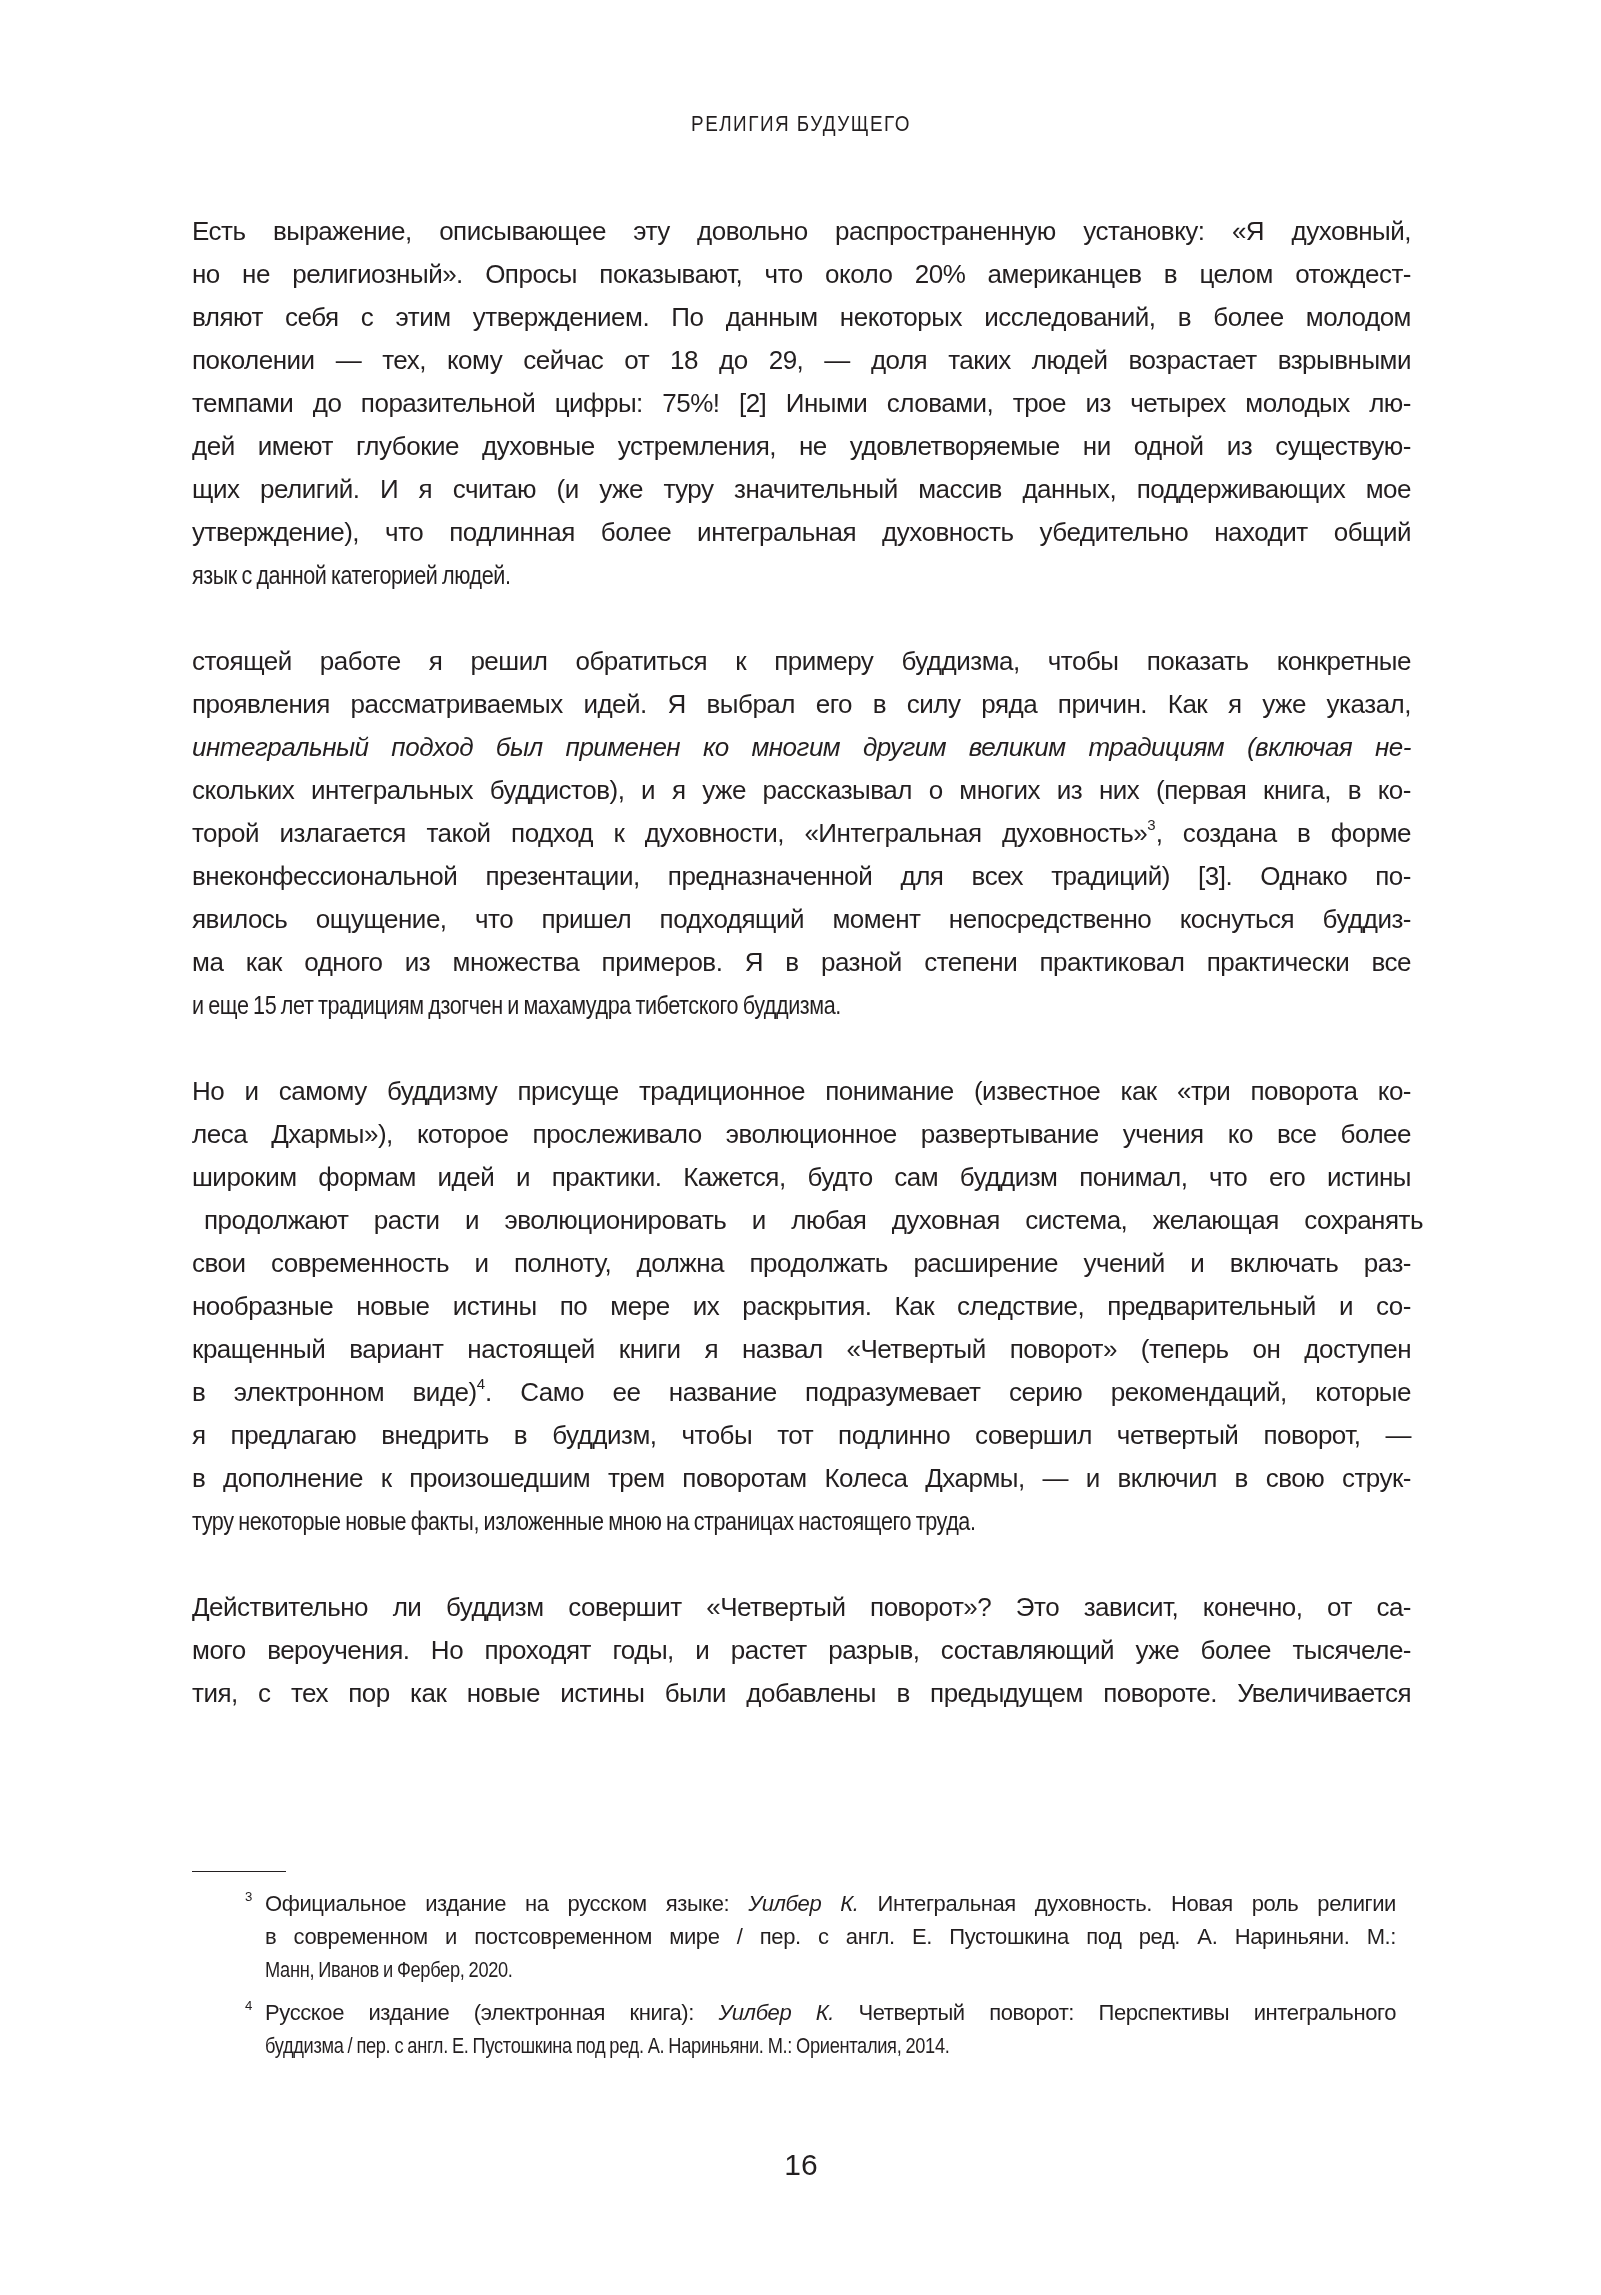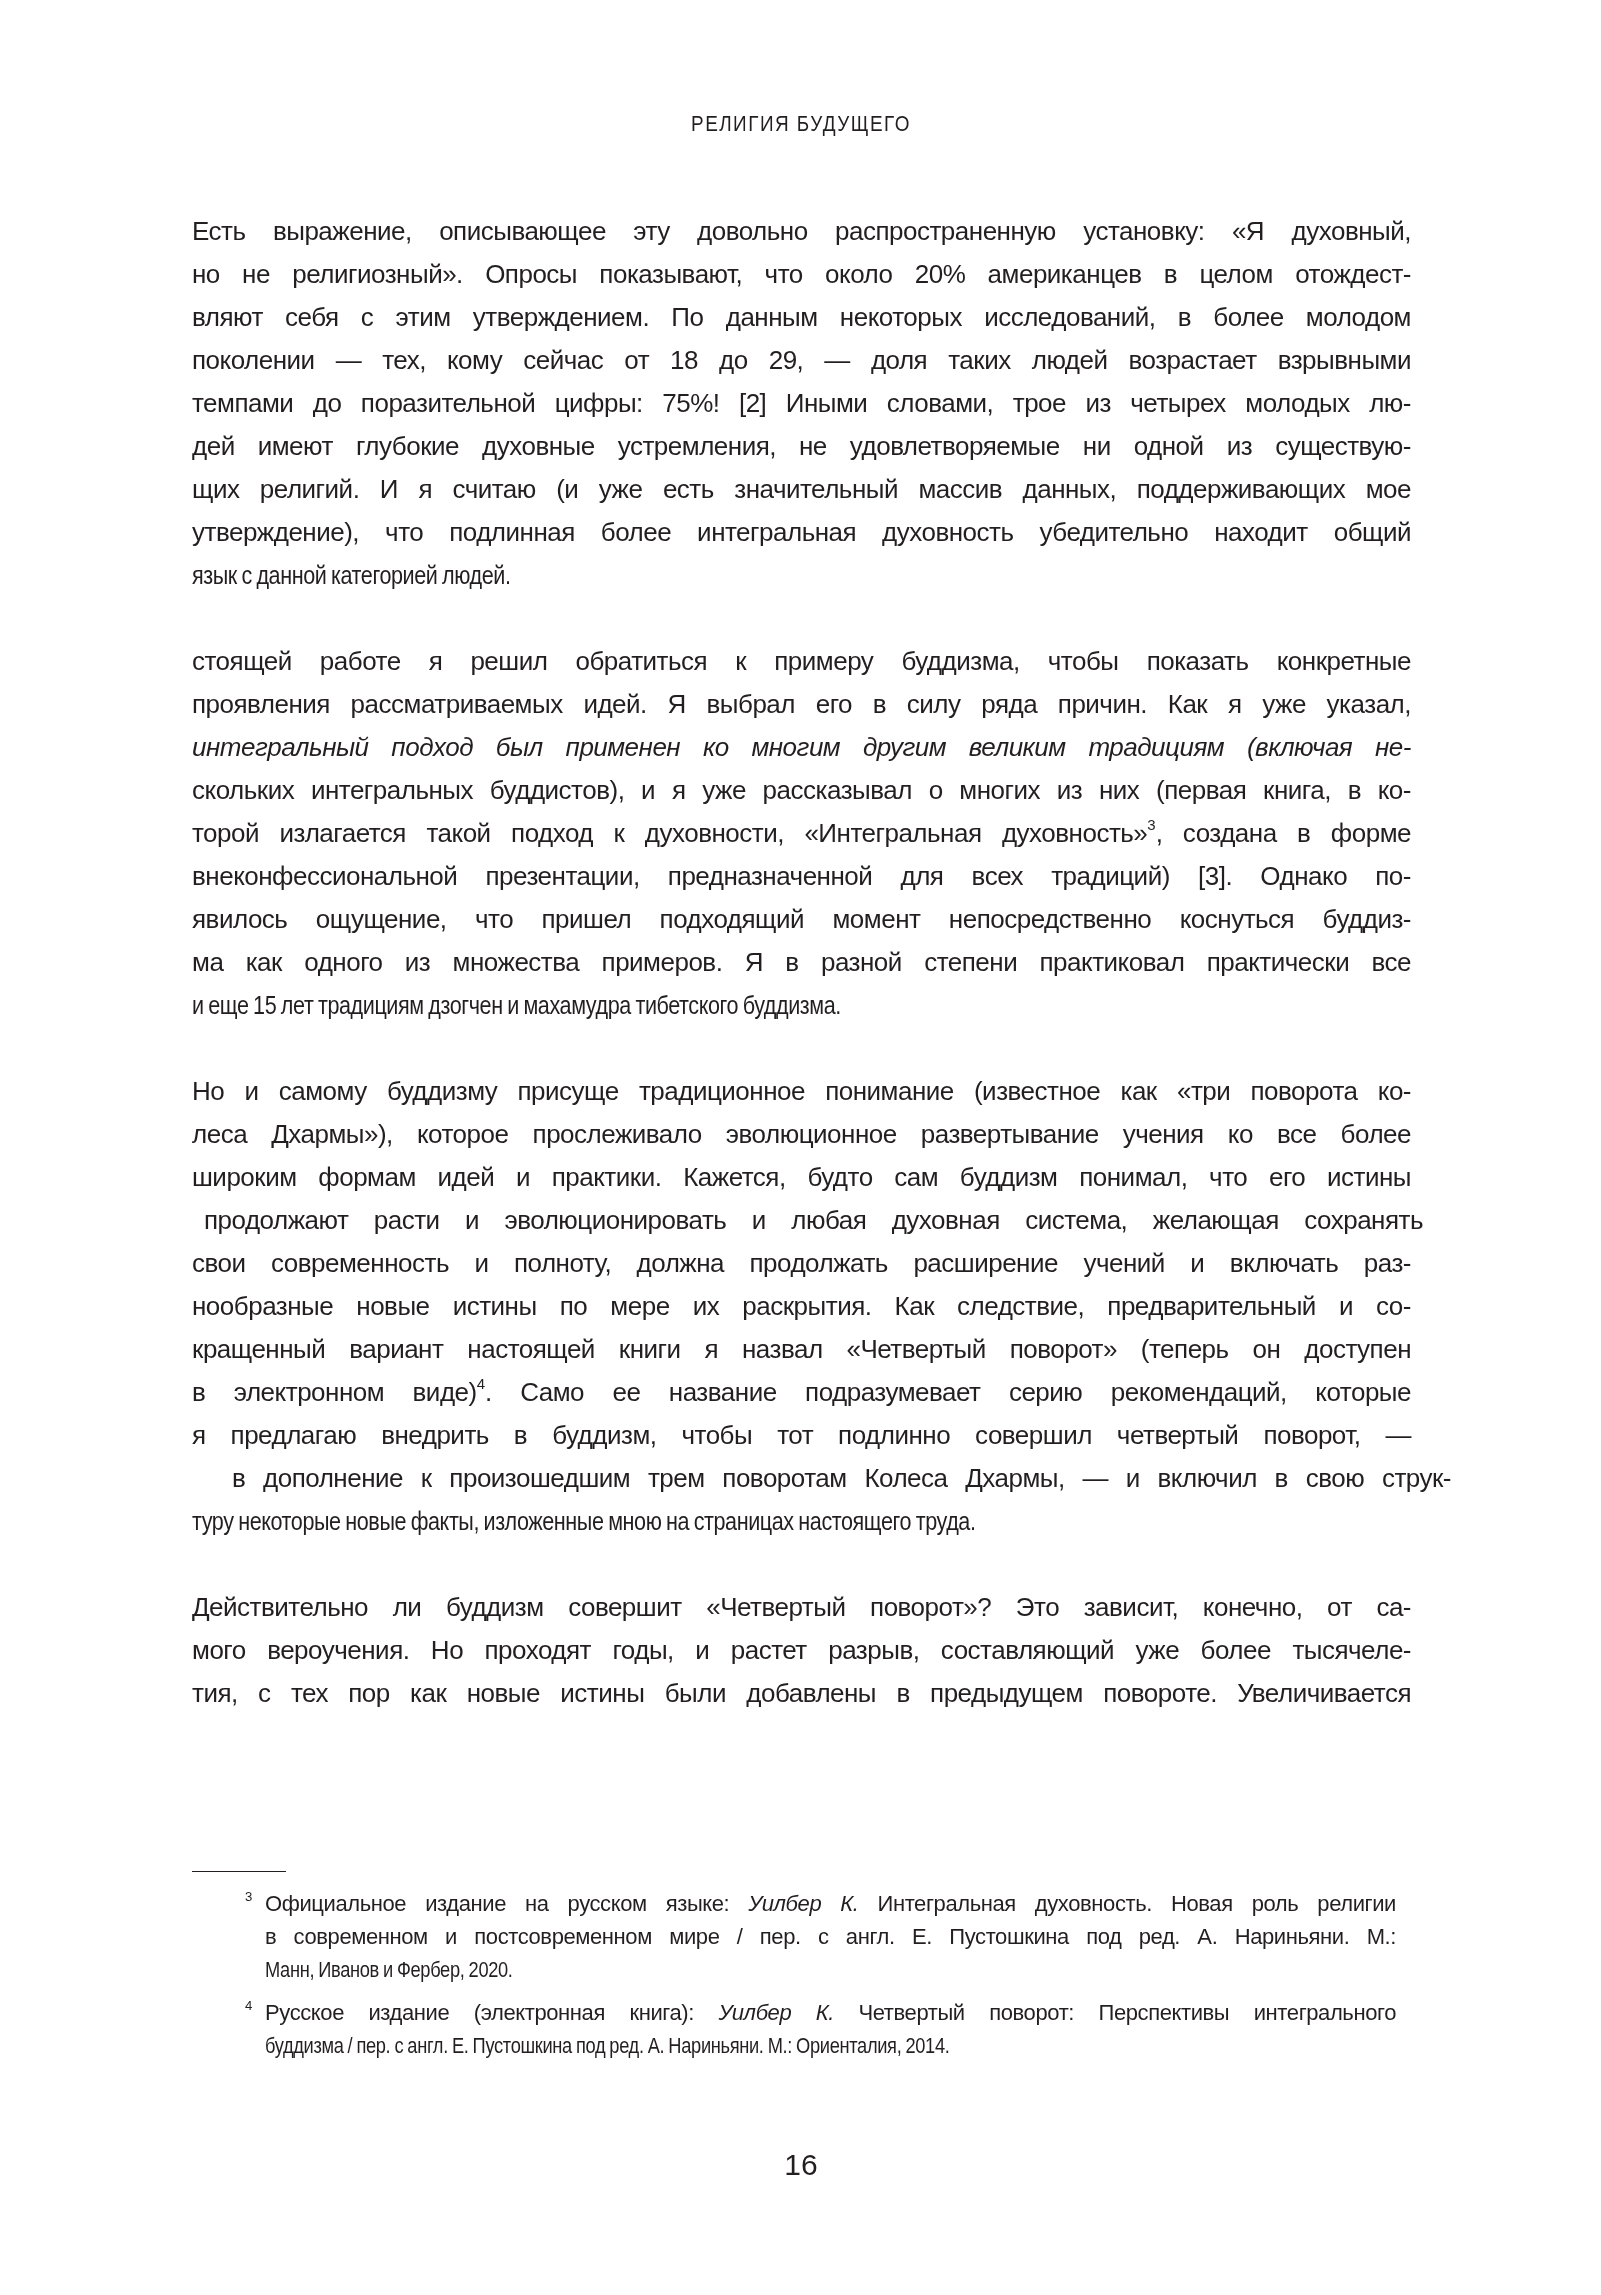--- a/index.html
+++ b/index.html
@@ -113,21 +113,21 @@
 <div class="running-head">РЕЛИГИЯ БУДУЩЕГО</div>
 
 <div class="body-text" id="body-text">
     <p class="para">
       <span class="line" style="display: block; text-align-last: justify; transform: scaleX(1); transform-origin: left center; width: 1219px;">Есть выражение, описывающее эту довольно распространенную установку: «Я духовный,</span>
       <span class="line" style="display: block; text-align-last: justify; transform: scaleX(1); transform-origin: left center; width: 1219px;">но не религиозный». Опросы показывают, что около 20% американцев в целом отождест-</span>
       <span class="line" style="display: block; text-align-last: justify; transform: scaleX(1); transform-origin: left center; width: 1219px;">вляют себя с этим утверждением. По данным некоторых исследований, в более молодом</span>
       <span class="line" style="display: block; text-align-last: justify; transform: scaleX(1); transform-origin: left center; width: 1219px;">поколении — тех, кому сейчас от 18 до 29, — доля таких людей возрастает взрывными</span>
       <span class="line" style="display: block; text-align-last: justify; transform: scaleX(1); transform-origin: left center; width: 1219px;">темпами до поразительной цифры: 75%! [2] Иными словами, трое из четырех молодых лю-</span>
       <span class="line" style="display: block; text-align-last: justify; transform: scaleX(1); transform-origin: left center; width: 1219px;">дей имеют глубокие духовные устремления, не удовлетворяемые ни одной из существую-</span>
-      <span class="line" style="display: block; text-align-last: justify; transform: scaleX(1); transform-origin: left center; width: 1219px;">щих религий. И я считаю (и уже есть значительный массив данных, поддерживающих мое</span>
+      <span class="line" style="display: block; text-align-last: justify; transform: scaleX(1); transform-origin: left center; width: 1219px;">щих религий. И я считаю (и уже туру значительный массив данных, поддерживающих мое</span>
       <span class="line" style="display: block; text-align-last: justify; transform: scaleX(1); transform-origin: left center; width: 1219px;">утверждение), что подлинная более интегральная духовность убедительно находит общий</span>
       <span class="line last" style="display: block; text-align-last: left; transform: scaleX(0.83); transform-origin: left center; width: 1469px;">язык с данной категорией людей.</span>
     </p>
     <p class="para">
       <span class="line" style="display: block; text-align-last: justify; transform: scaleX(1); transform-origin: left center; width: 1219px;">стоящей работе я решил обратиться к примеру буддизма, чтобы показать конкретные</span>
       <span class="line" style="display: block; text-align-last: justify; transform: scaleX(1); transform-origin: left center; width: 1219px;">проявления рассматриваемых идей. Я выбрал его в силу ряда причин. Как я уже указал,</span>
       <span class="line" style="display: block; text-align-last: justify; transform: scaleX(1); transform-origin: left center; width: 1219px; font-style: italic;">интегральный подход был применен ко многим другим великим традициям (включая не-</span>
       <span class="line" style="display: block; text-align-last: justify; transform: scaleX(1); transform-origin: left center; width: 1219px;">скольких интегральных буддистов), и я уже рассказывал о многих из них (первая книга, в ко-</span>
       <span class="line" style="display: block; text-align-last: justify; transform: scaleX(1); transform-origin: left center; width: 1219px;">торой излагается такой подход к духовности, «Интегральная духовность»<sup class="fnref">3</sup>, создана в форме</span>
       <span class="line" style="display: block; text-align-last: justify; transform: scaleX(1); transform-origin: left center; width: 1219px;">внеконфессиональной презентации, предназначенной для всех традиций) [3]. Однако по-</span>
@@ -138,21 +138,21 @@
     <p class="para">
       <span class="line" style="display: block; text-align-last: justify; transform: scaleX(1); transform-origin: left center; width: 1219px;">Но и самому буддизму присуще традиционное понимание (известное как «три поворота ко-</span>
       <span class="line" style="display: block; text-align-last: justify; transform: scaleX(1); transform-origin: left center; width: 1219px;">леса Дхармы»), которое прослеживало эволюционное развертывание учения ко все более</span>
       <span class="line" style="display: block; text-align-last: justify; transform: scaleX(1); transform-origin: left center; width: 1219px;">широким формам идей и практики. Кажется, будто сам буддизм понимал, что его истины</span>
       <span class="line" style="display: block; text-align-last: justify; transform: scaleX(1); transform-origin: left center; width: 1219px; margin-left: 12px;">продолжают расти и эволюционировать и любая духовная система, желающая сохранять</span>
       <span class="line" style="display: block; text-align-last: justify; transform: scaleX(1); transform-origin: left center; width: 1219px;">свои современность и полноту, должна продолжать расширение учений и включать раз-</span>
       <span class="line" style="display: block; text-align-last: justify; transform: scaleX(1); transform-origin: left center; width: 1219px;">нообразные новые истины по мере их раскрытия. Как следствие, предварительный и со-</span>
       <span class="line" style="display: block; text-align-last: justify; transform: scaleX(1); transform-origin: left center; width: 1219px;">кращенный вариант настоящей книги я назвал «Четвертый поворот» (теперь он доступен</span>
       <span class="line" style="display: block; text-align-last: justify; transform: scaleX(1); transform-origin: left center; width: 1219px;">в электронном виде)<sup class="fnref">4</sup>. Само ее название подразумевает серию рекомендаций, которые</span>
       <span class="line" style="display: block; text-align-last: justify; transform: scaleX(1); transform-origin: left center; width: 1219px;">я предлагаю внедрить в буддизм, чтобы тот подлинно совершил четвертый поворот, —</span>
-      <span class="line" style="display: block; text-align-last: justify; transform: scaleX(1); transform-origin: left center; width: 1219px; margin-left: 40px;">в дополнение к произошедшим трем поворотам Колеса Дхармы, — и включил в свою струк-</span>
+      <span class="line" style="display: block; text-align-last: justify; transform: scaleX(1); transform-origin: left center; width: 1219px;">в дополнение к произошедшим трем поворотам Колеса Дхармы, — и включил в свою струк-</span>
       <span class="line last" style="display: block; text-align-last: left; transform: scaleX(0.83); transform-origin: left center; width: 1469px;">туру некоторые новые факты, изложенные мною на страницах настоящего труда.</span>
     </p>
     <p class="para">
       <span class="line" style="display: block; text-align-last: justify; transform: scaleX(1); transform-origin: left center; width: 1219px;">Действительно ли буддизм совершит «Четвертый поворот»? Это зависит, конечно, от са-</span>
       <span class="line" style="display: block; text-align-last: justify; transform: scaleX(1); transform-origin: left center; width: 1219px;">мого вероучения. Но проходят годы, и растет разрыв, составляющий уже более тысячеле-</span>
       <span class="line" style="display: block; text-align-last: justify; transform: scaleX(1); transform-origin: left center; width: 1219px;">тия, с тех пор как новые истины были добавлены в предыдущем повороте. Увеличивается</span>
     </p>
   </div>
 
 <div class="footnote-rule"></div>

